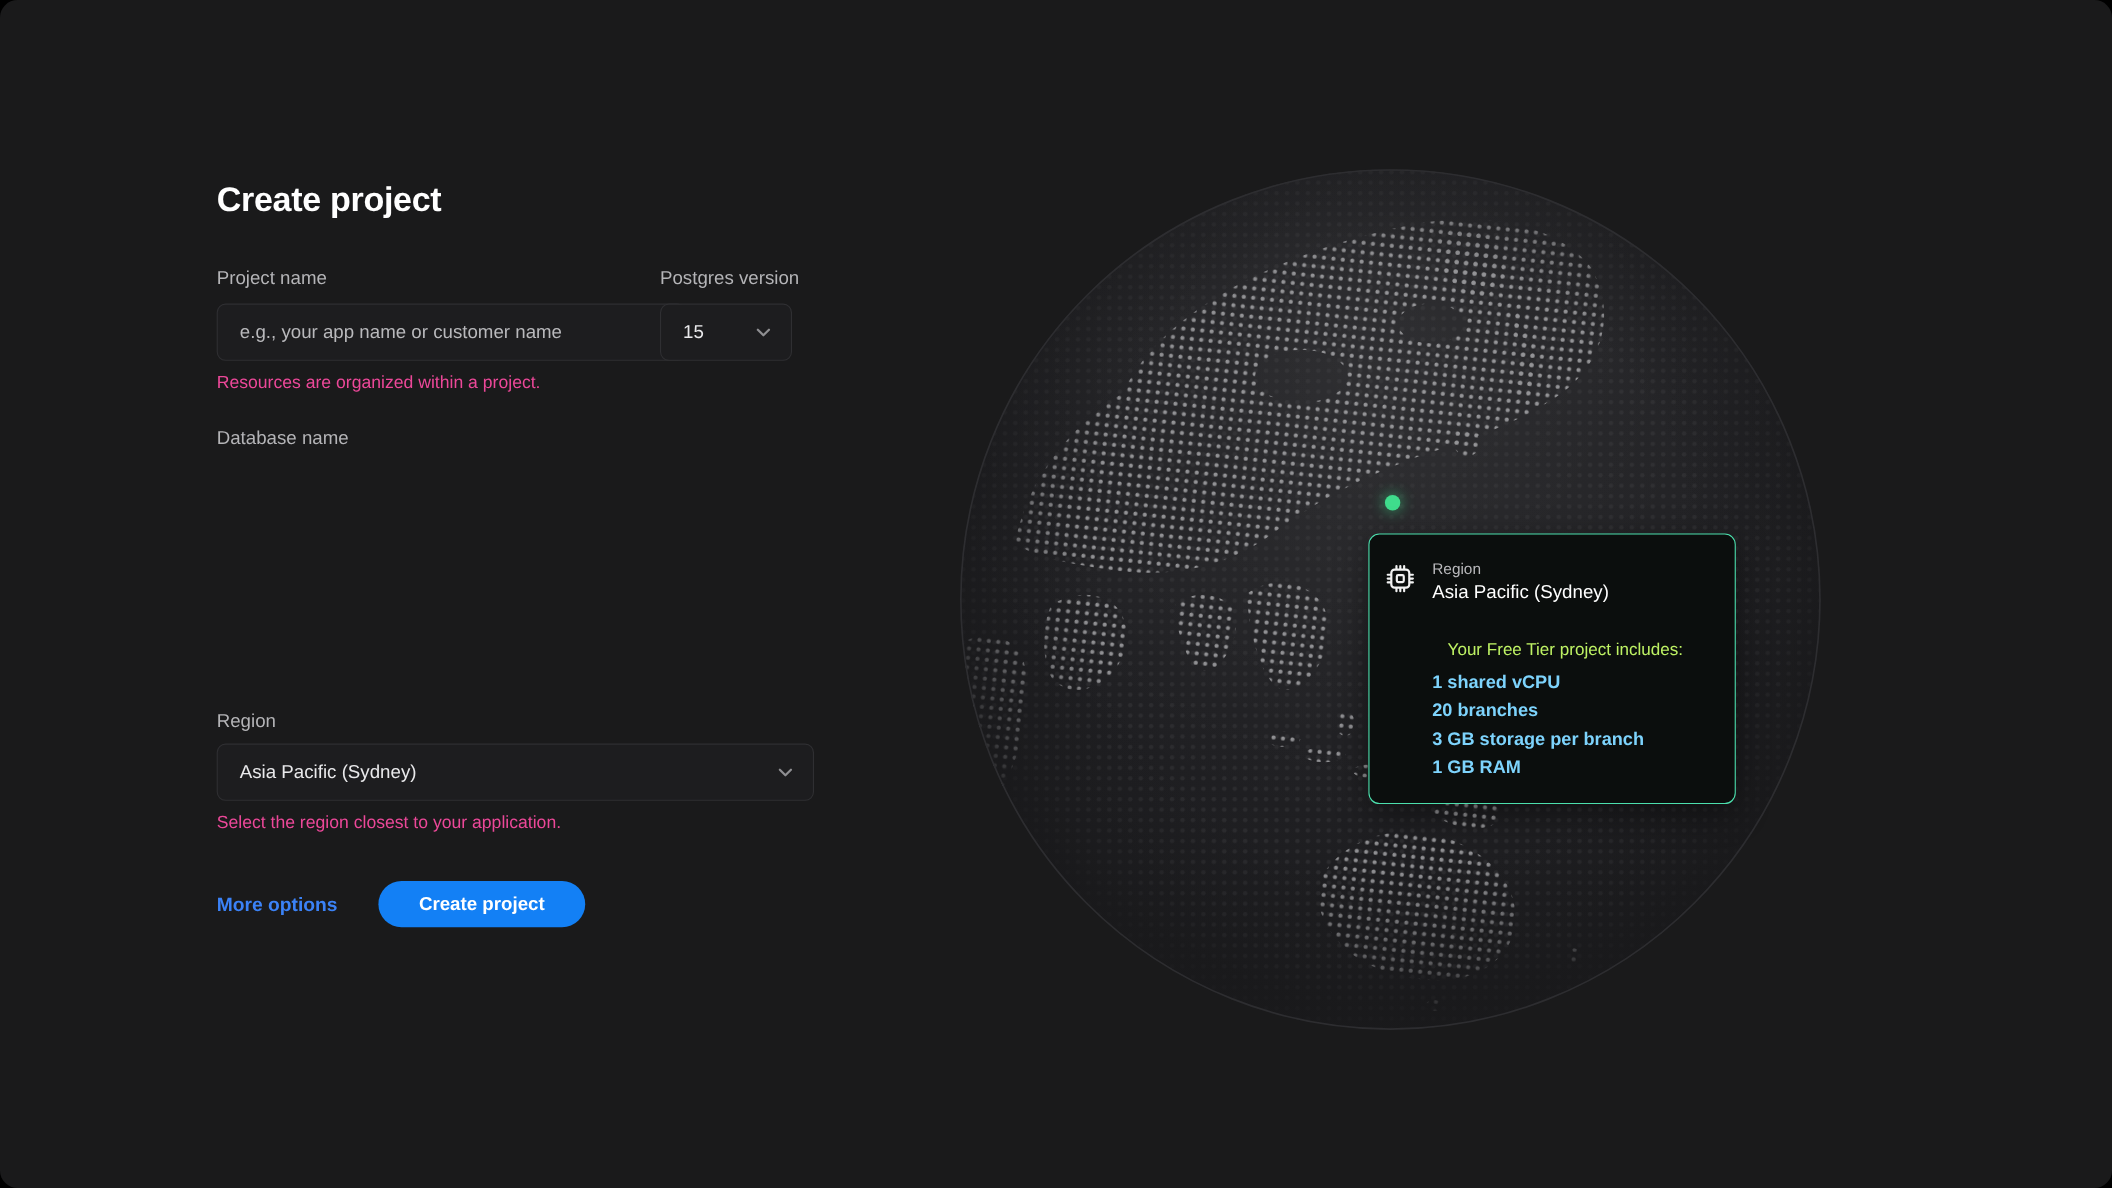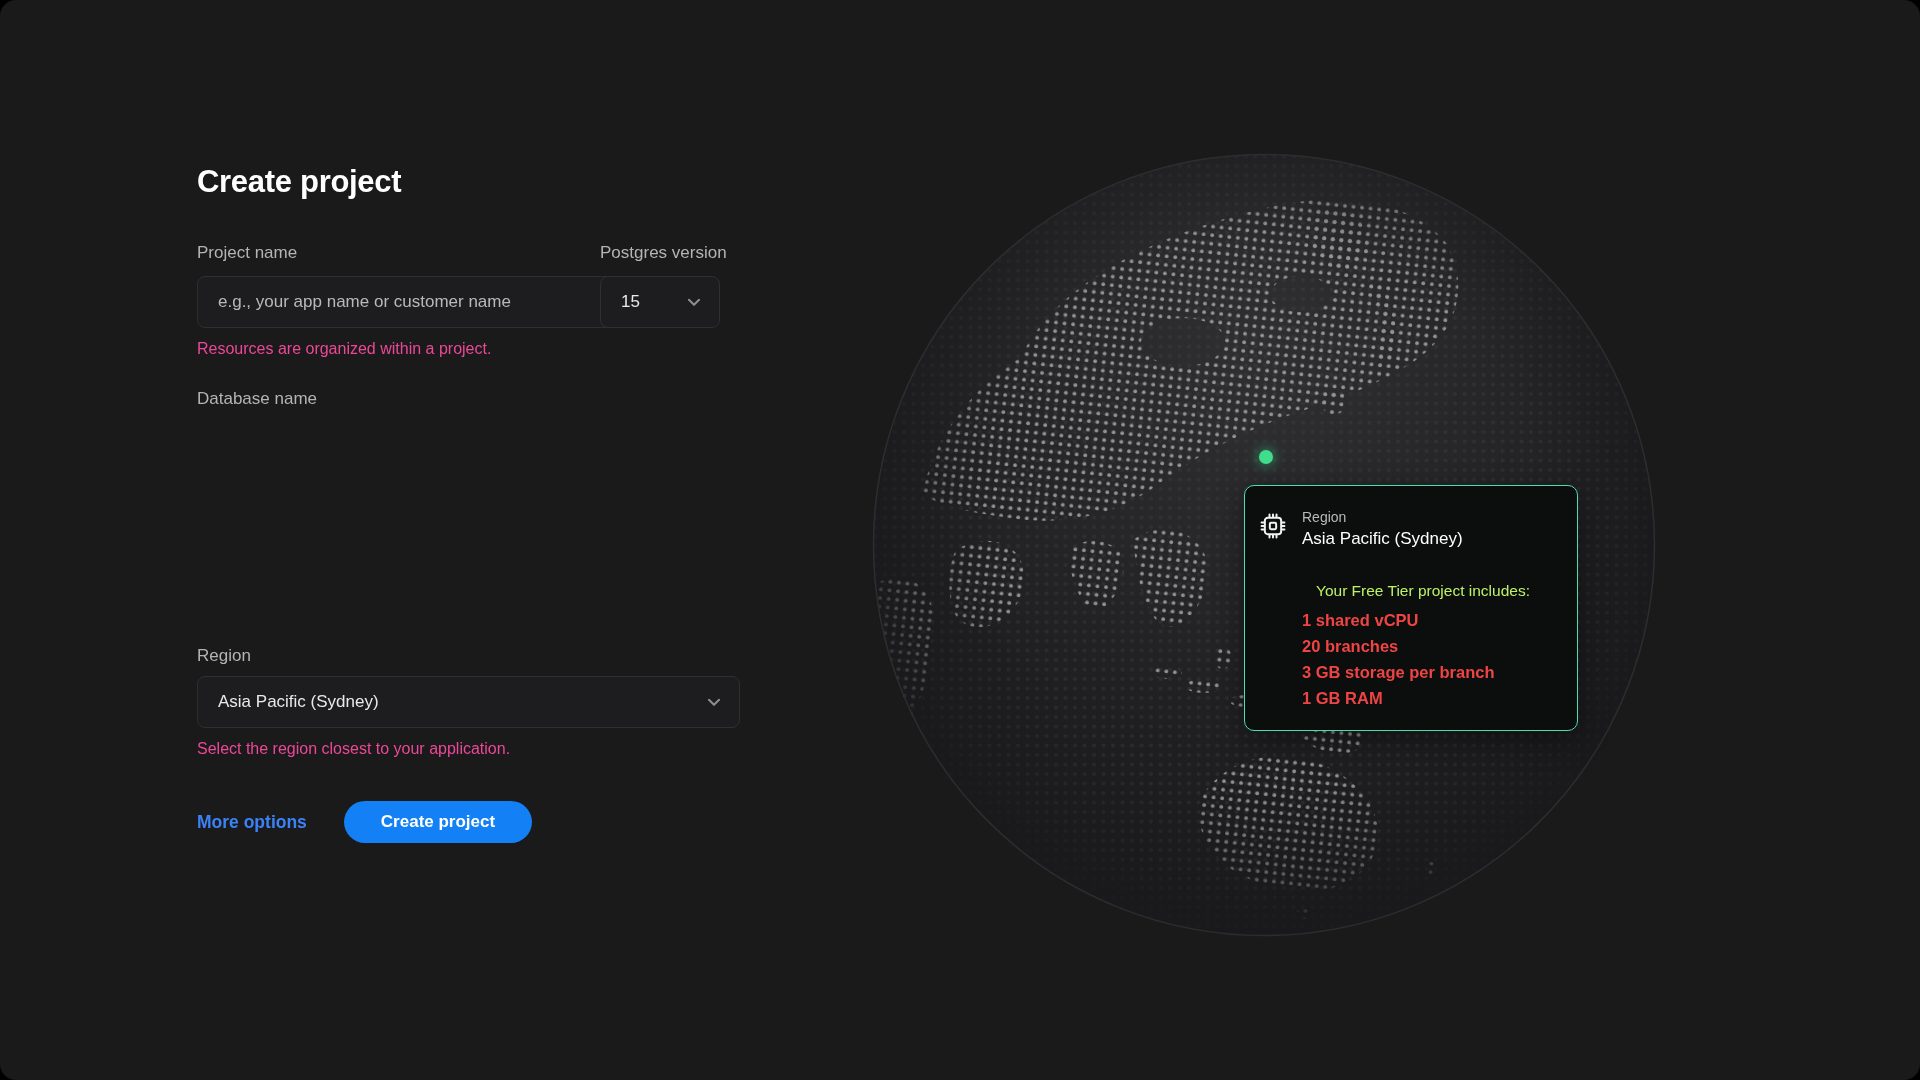--- a/index.html
+++ b/index.html
@@ -31,21 +31,21 @@
   .marker{position:absolute;left:1259px;top:450px;width:14px;height:14px;border-radius:50%;
     background:#3fdd8c;box-shadow:0 0 12px 2px rgba(63,221,140,.45);}
 
   
   .region-card{position:absolute;left:1244px;top:485px;width:334px;height:246px;box-sizing:border-box;
     background:#0b0e0d;border:1px solid #4cdfad;border-radius:10px;box-shadow:0 8px 30px rgba(0,0,0,.45);}
   .region-card .chip{position:absolute;left:14px;top:26px;width:28px;height:28px;color:#f2f2f2;}
   .rc-label{position:absolute;left:57px;top:23px;font-size:14px;color:#b9b9bc;}
   .rc-value{position:absolute;left:57px;top:43px;font-size:17px;font-weight:500;color:#ffffff;}
   .rc-includes{position:absolute;left:71px;top:96px;font-size:15.5px;color:#bef264;}
-  .rc-list{position:absolute;left:57px;top:121px;font-size:16.5px;font-weight:600;color:#ef4444;line-height:26px;}
+  .rc-list{position:absolute;left:57px;top:121px;font-size:16.5px;font-weight:600;color:#7dd3fc;line-height:26px;}
 </style>
 </head>
 <body>
 
 <div class="app">
 
   <div class="globe">
     <svg width="786" height="786" viewBox="0 0 786 786">
       <defs>
         <radialGradient id="sphereG" cx="48%" cy="32%" r="78%">

